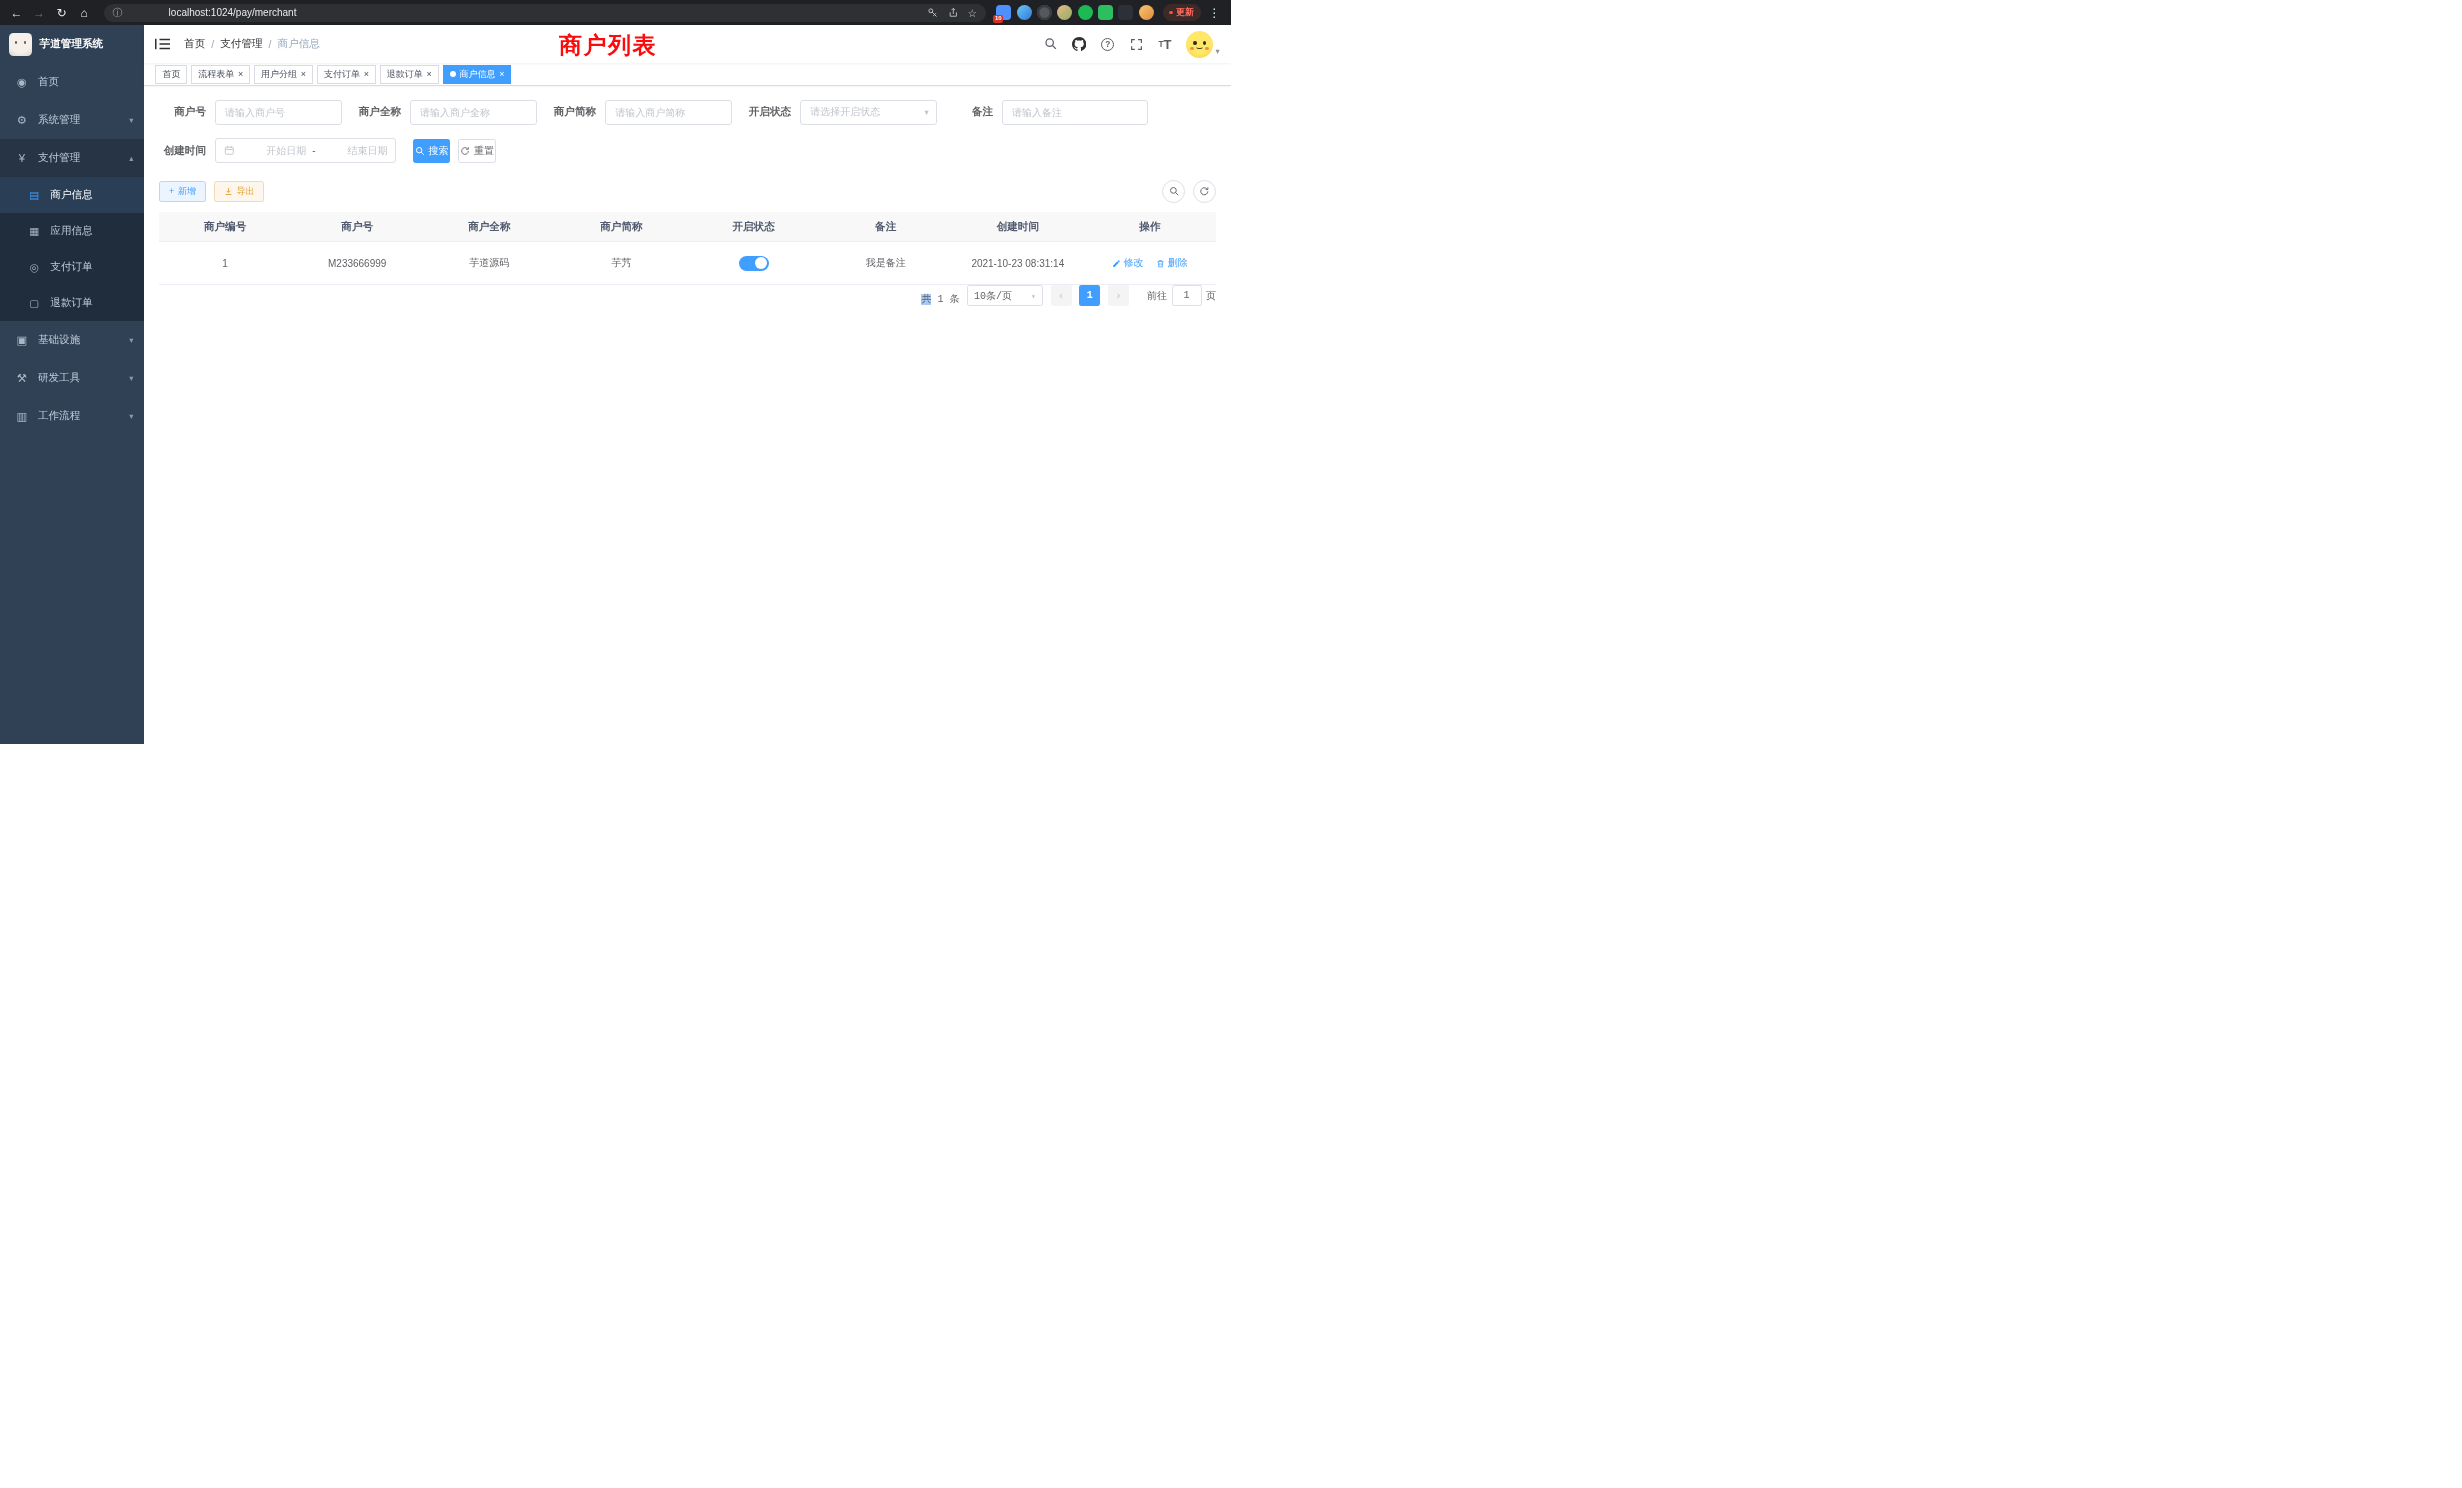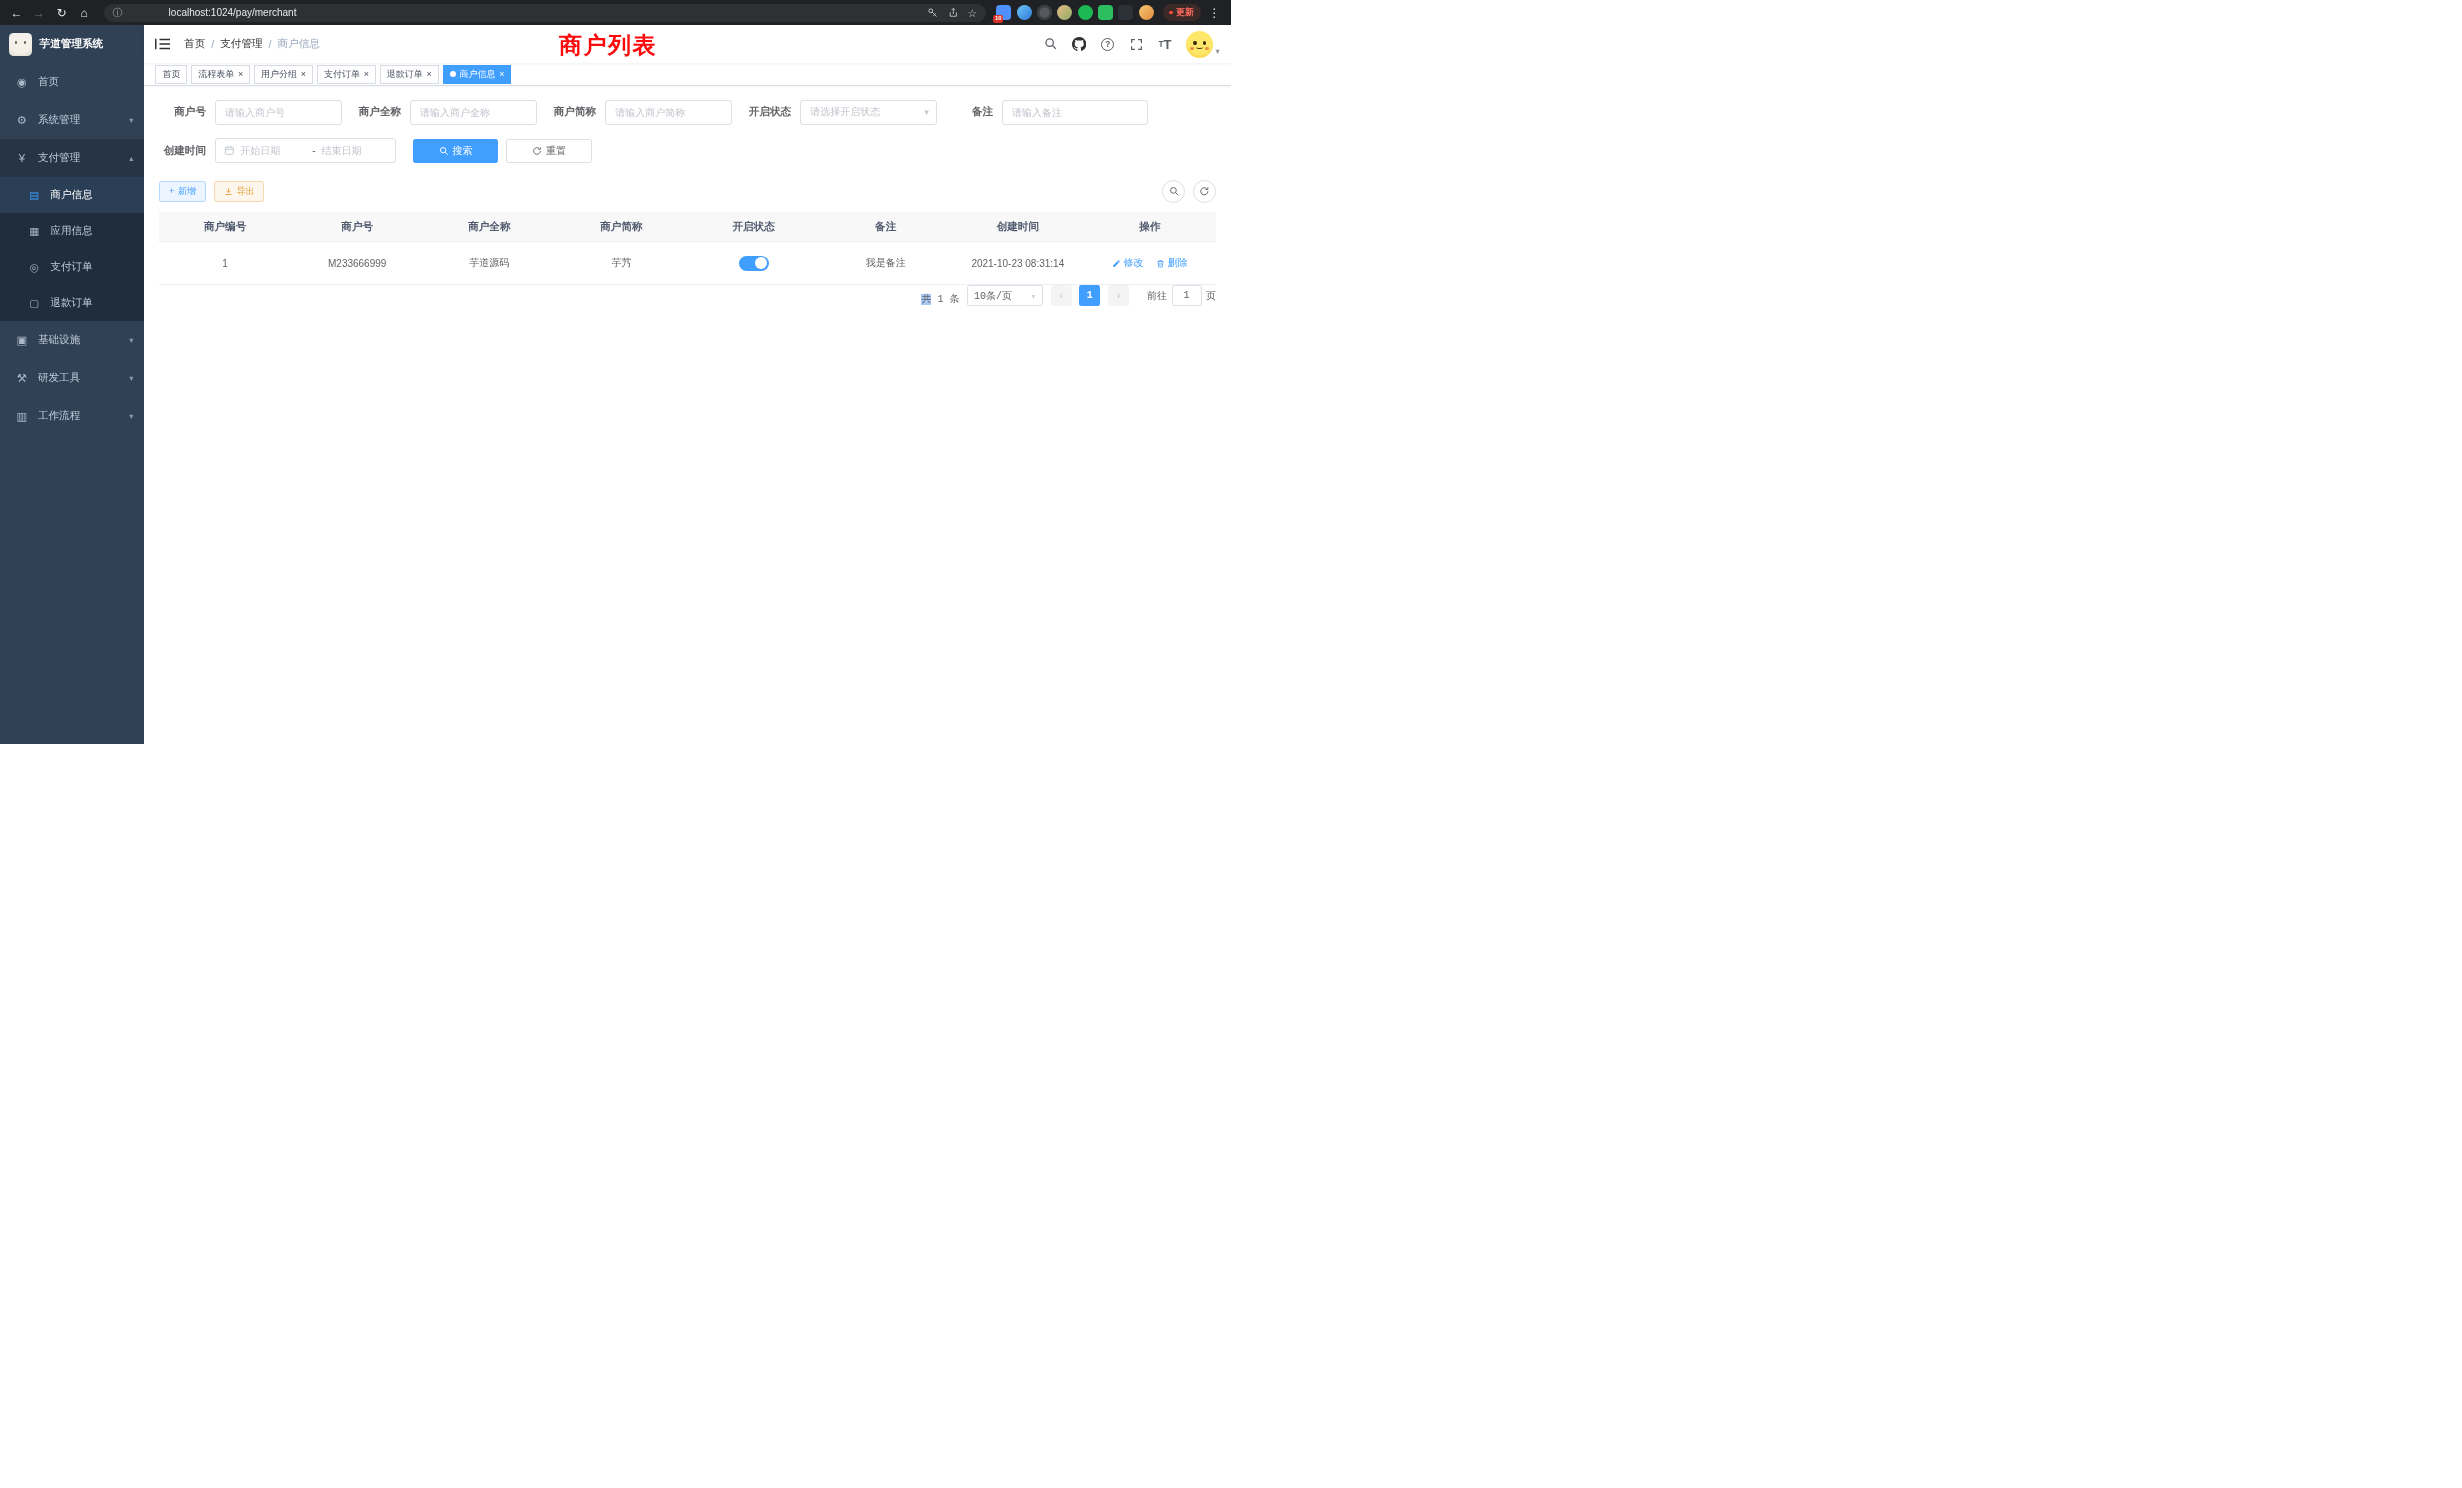--- a/index.html
+++ b/index.html
@@ -82,23 +82,23 @@
   .f-label { font-weight:700; color:#606266; margin-right:9px; white-space:nowrap; min-width:47px; text-align:right; }
   .f-label.auto { min-width:0; }
   .el-input { height:25px; border:0.8px solid #dcdfe6; border-radius:3px; padding:0 9px; font-size:10px; color:#606266; outline:none; background:#fff; font-family:inherit; }
   .el-input::placeholder { color:#c0c4cc; }
   .w167 { width:127px; } .w192 { width:146px; }
   .ml24 { margin-left:18px; }
   .el-select { width:137px; height:25px; border:0.8px solid #dcdfe6; border-radius:3px; display:flex; align-items:center; justify-content:space-between; padding:0 7.6px 0 9px; font-size:10px; color:#c0c4cc; cursor:pointer; background:#fff; }
   .el-select .caret { color:#c0c4cc; font-size:8.3px; }
   .daterange { width:181px; height:25px; border:0.8px solid #dcdfe6; border-radius:3px; display:flex; align-items:center; padding:0 7.6px; gap:6px; font-size:10px; color:#c0c4cc; background:#fff; cursor:pointer; }
   .daterange .dsep { color:#606266; flex:0 0 auto; }
-  .daterange .dph { flex:1; text-align:left; }
+  .daterange .dph { flex:1; text-align:right; }
   .cal-ic { color:#c0c4cc; display:flex; }
-  .btn { display:inline-flex; align-items:center; gap:3.8px; height:24px; padding:0 25px; border-radius:2.3px; font-size:10px; cursor:pointer; border:0.8px solid transparent; white-space:nowrap; font-family:inherit; }
+  .btn { display:inline-flex; align-items:center; gap:3.8px; height:24px; padding:0 1px; border-radius:2.3px; font-size:10px; cursor:pointer; border:0.8px solid transparent; white-space:nowrap; font-family:inherit; }
   .btn-primary { background:#409eff; border-color:#409eff; color:#fff; }
   .btn-default { background:#fff; border-color:#dcdfe6; color:#606266; }
   .btn-sm { height:21px; padding:0 9px; font-size:9px; }
   .btn-plain-primary { background:#ecf5ff; border-color:#b3d8ff; color:#409eff; }
   .btn-plain-warning { background:#fdf6ec; border-color:#f5dab1; color:#e6a23c; }
   .btn svg { display:block; }
   .toolbar-row { display:flex; align-items:center; margin:3px 0 9px 0; }
   .toolbar-left { display:flex; gap:7.6px; }
   .toolbar-right { margin-left:auto; display:flex; gap:7.6px; }
   .circle-btn { width:23px; height:23px; border-radius:50%; border:0.8px solid #dcdfe6; background:#fff; display:flex; align-items:center; justify-content:center; color:#606266; cursor:pointer; }

